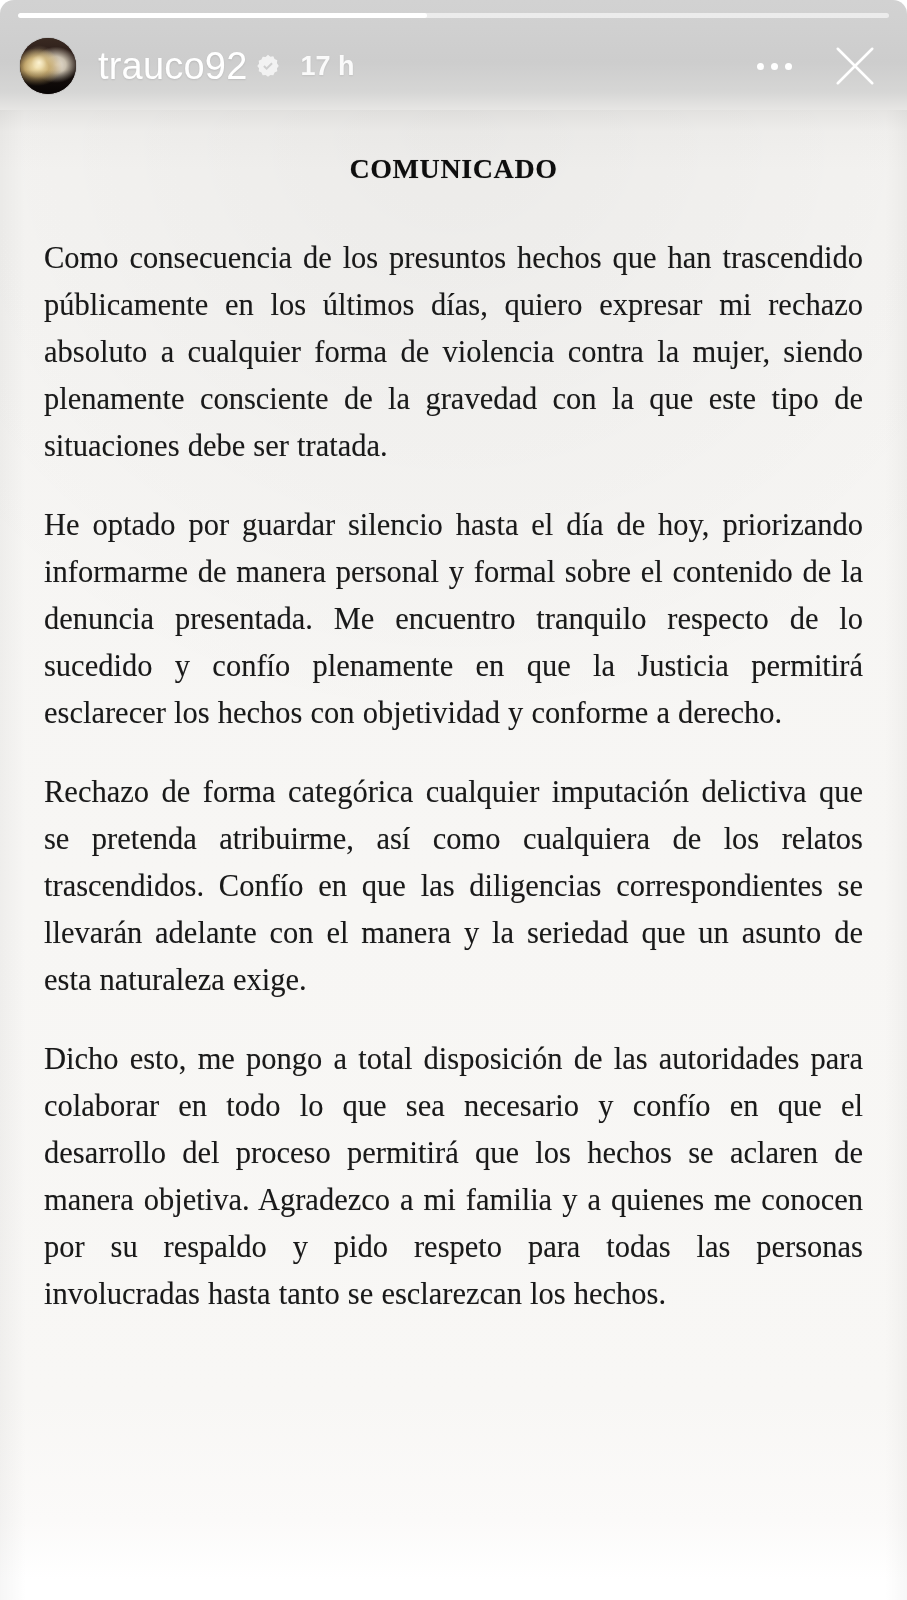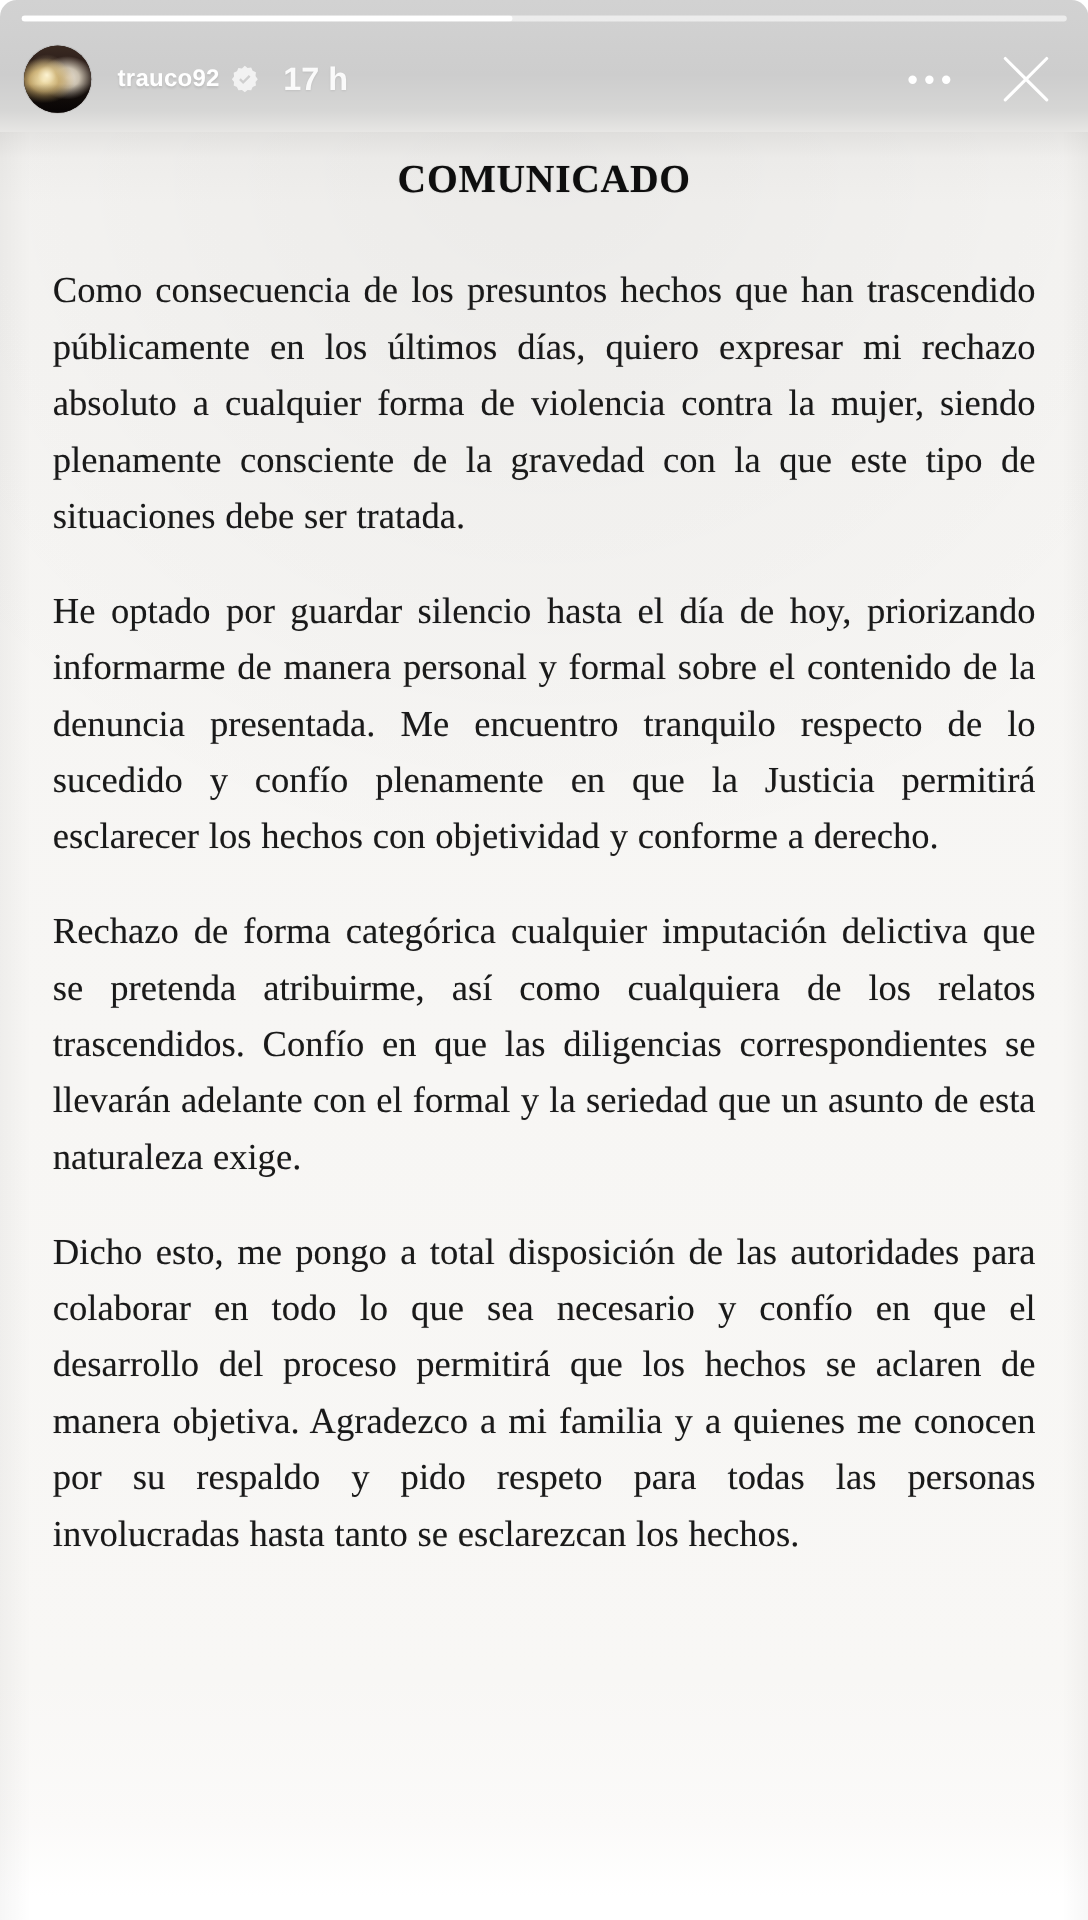--- a/index.html
+++ b/index.html
@@ -109,22 +109,22 @@
     content: "";
     position: absolute;
     left: 0; right: 0; bottom: 0;
     height: 42%;
     background: linear-gradient(180deg, rgba(0,0,0,0) 0%, rgba(5,3,3,0.72) 100%);
   }
 
   .username {
     margin-left: 22px;
     color: #ffffff;
-    font-size: 20px;
-    font-weight: 700;
+    font-size: 38px;
+    font-weight: 400;
     letter-spacing: 0.2px;
     line-height: 1;
     text-shadow: 0 1px 2px rgba(0,0,0,0.10);
     white-space: nowrap;
   }
 
   .verified-badge {
     margin-left: 9px;
     width: 24px;
     height: 24px;
@@ -180,23 +180,23 @@
     right: 0;
     padding: 0 44px 0 44px;
     box-sizing: border-box;
     font-family: "Liberation Serif", "DejaVu Serif", serif;
     color: #151515;
   }
 
   .doc-title {
     text-align: center;
     font-weight: bold;
-    font-size: 33px;
+    font-size: 28px;
     letter-spacing: 0.6px;
-    margin: 14px 0 0 0;
+    margin: 35px 0 0 0;
     color: #0e0e0e;
     font-family: "Liberation Serif", "DejaVu Serif", serif;
     text-shadow: 0 0 1px rgba(0,0,0,0.35);
   }
 
   .doc-body {
     margin-top: 50px;
   }
 
   .doc-para {
@@ -255,20 +255,20 @@
 
   </div>
 
   <div class="document">
 
     <div class="doc-title">COMUNICADO</div>
 
     <div class="doc-body">
       <p class="doc-para">Como consecuencia de los presuntos hechos que han trascendido públicamente en los últimos días, quiero expresar mi rechazo absoluto a cualquier forma de violencia contra la mujer, siendo plenamente consciente de la gravedad con la que este tipo de situaciones debe ser tratada.</p>
       <p class="doc-para">He optado por guardar silencio hasta el día de hoy, priorizando informarme de manera personal y formal sobre el contenido de la denuncia presentada. Me encuentro tranquilo respecto de lo sucedido y confío plenamente en que la Justicia permitirá esclarecer los hechos con objetividad y conforme a derecho.</p>
-      <p class="doc-para">Rechazo de forma categórica cualquier imputación delictiva que se pretenda atribuirme, así como cualquiera de los relatos trascendidos. Confío en que las diligencias correspondientes se llevarán adelante con el formal y la seriedad que un asunto de esta naturaleza exige.</p>
+      <p class="doc-para">Rechazo de forma categórica cualquier imputación delictiva que se pretenda atribuirme, así como cualquiera de los relatos trascendidos. Confío en que las diligencias correspondientes se llevarán adelante con el manera y la seriedad que un asunto de esta naturaleza exige.</p>
       <p class="doc-para">Dicho esto, me pongo a total disposición de las autoridades para colaborar en todo lo que sea necesario y confío en que el desarrollo del proceso permitirá que los hechos se aclaren de manera objetiva. Agradezco a mi familia y a quienes me conocen por su respaldo y pido respeto para todas las personas involucradas hasta tanto se esclarezcan los hechos.</p>
 
     </div>
 
   </div>
 
 </div>
 
 </body></html>

